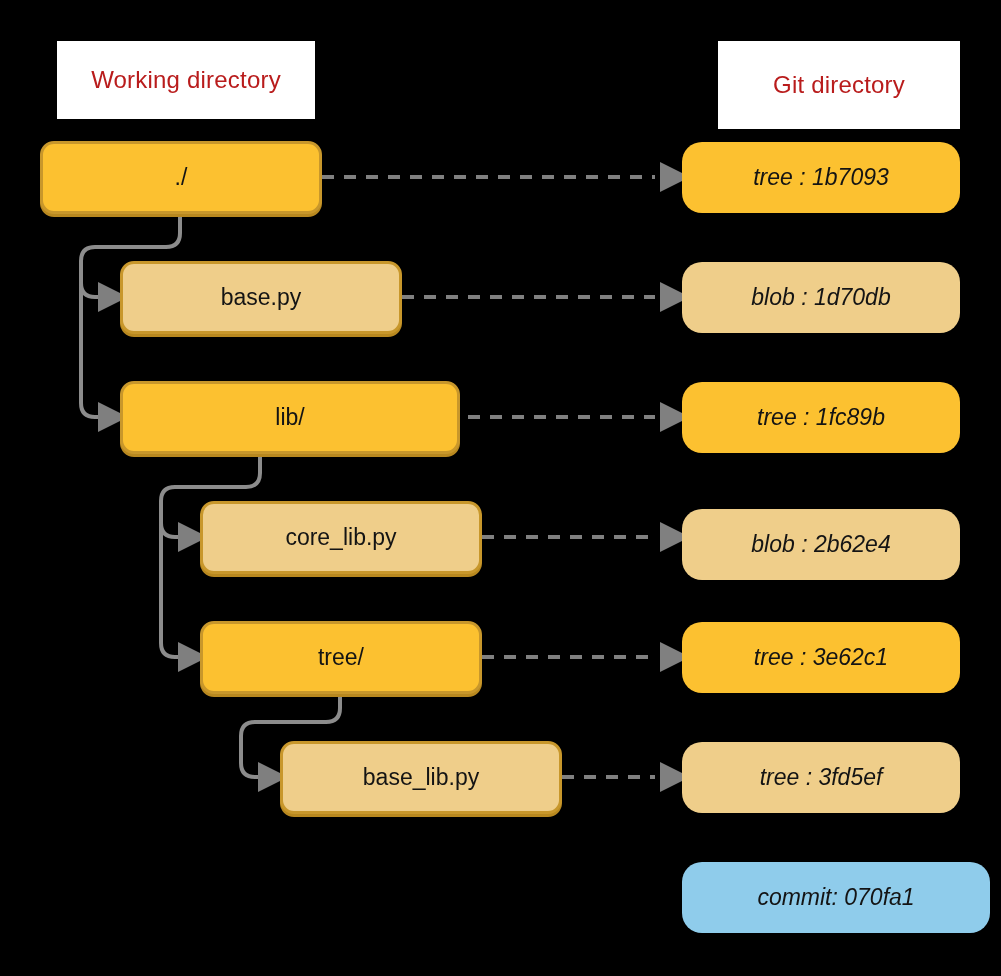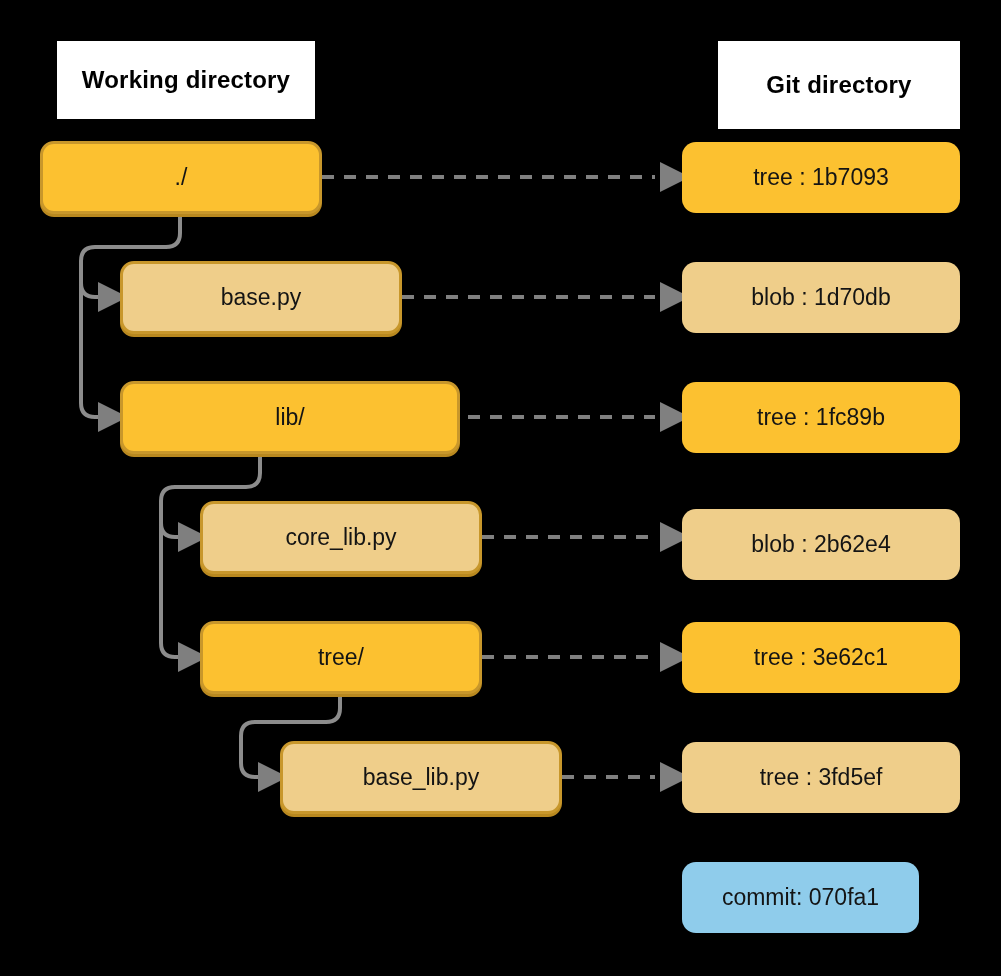--- a/index.html
+++ b/index.html
@@ -17,44 +17,45 @@
     background: #000000;
     overflow: hidden;
   }
   
   .col-header {
     position: absolute;
     background: #ffffff;
     display: flex;
     align-items: center;
     justify-content: center;
-    color: #000000;
-    font-weight: bold;
+    color: #b91c1c;
+    font-weight: normal;
     font-size: 24px;
     letter-spacing: 0.2px;
   }
   
   .node {
     position: absolute;
     display: flex;
     align-items: center;
     justify-content: center;
     box-sizing: border-box;
     font-size: 23px;
     color: #141414;
     white-space: nowrap;
   }
   .node.wd {
     border-radius: 14px;
     border: 3px solid #c8972b;
     box-shadow: 0 3px 0 0 #b8881f;
   }
   .node.gd {
-    border-radius: 14px;
+    border-radius: 20px;
     border: none;
+    font-style: italic;
   }
   .fill-tree   { background: #fcc130; }
   .fill-blob   { background: #efce8a; }
   .fill-commit { background: #8fcceb; }
 
   
   #wires {
     position: absolute;
     left: 0;
     top: 0;
@@ -182,17 +183,17 @@
   </div>
 
   <div class="node gd fill-tree" style="left:682px; top:622px; width:278px; height:71px;">
     <span>tree : 3e62c1</span>
   </div>
 
   <div class="node gd fill-blob" style="left:682px; top:742px; width:278px; height:71px;">
     <span>tree : 3fd5ef</span>
   </div>
 
-  <div class="node gd fill-commit" style="left:682px; top:862px; width:237px; height:71px;">
+  <div class="node gd fill-commit" style="left:682px; top:862px; width:308px; height:71px;">
     <span>commit: 070fa1</span>
   </div>
 
 </div>
 
 </body></html>

